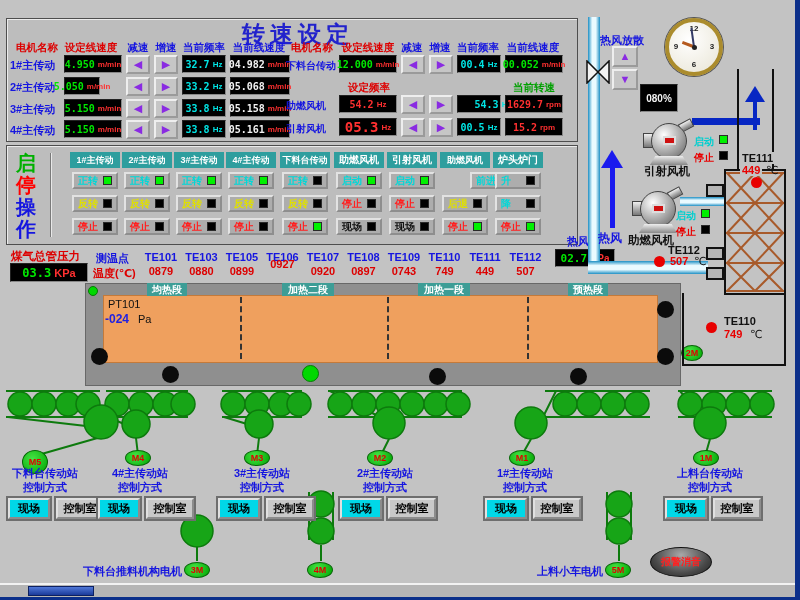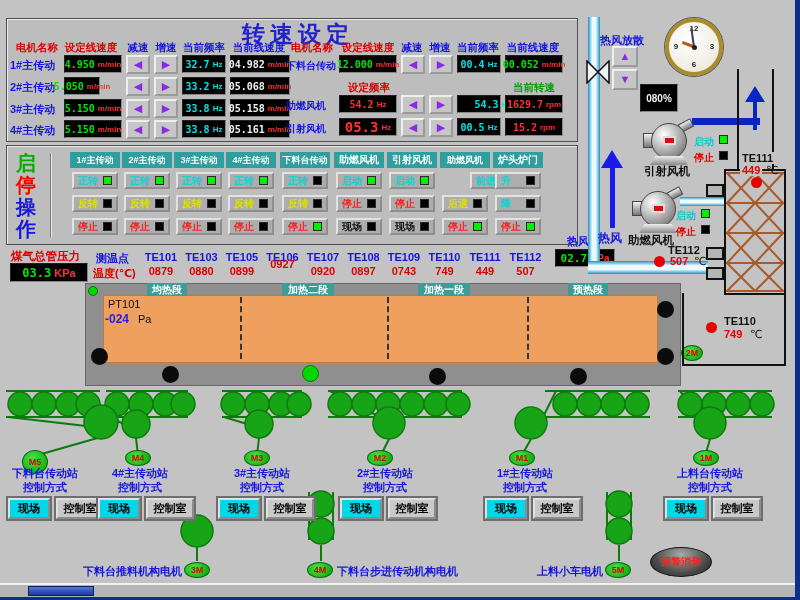--- a/index.html
+++ b/index.html
@@ -514,16 +514,15 @@
     <div class="abs ctl loc" style="left: 485px; top: 498px; width: 42px; height: 21px;">现场</div>
     <div class="abs ctl rem" style="left: 533px; top: 498px; width: 48px; height: 21px;">控制室</div>
     <div class="abs mlab" style="left: 693px; top: 450px; width: 26px; height: 16px;">1M</div>
     <div class="abs lbl blue ctr" style="left: 653px; top: 466px; width: 114px; font-size: 11px;">上料台传动站</div>
     <div class="abs lbl blue ctr" style="left: 653px; top: 480px; width: 114px; font-size: 11px;">控制方式</div>
     <div class="abs ctl loc" style="left: 665px; top: 498px; width: 42px; height: 21px;">现场</div>
     <div class="abs ctl rem" style="left: 713px; top: 498px; width: 48px; height: 21px;">控制室</div>
     <div class="abs mlab" style="left: 184px; top: 562px; width: 26px; height: 16px;">3M</div>
     <div class="abs lbl blue" style="left: 70px; top: 564px; width: 112px; font-size: 11px; text-align: right;">下料台推料机构电机</div>
     <div class="abs mlab" style="left: 307px; top: 562px; width: 26px; height: 16px;">4M</div>
-    <div class="abs lbl blue" style="left: 337px; top: 564px; width: 136px; font-size: 11px; text-align: left;">下料台步进传动机构电机</div>
     <div class="abs mlab" style="left: 605px; top: 562px; width: 26px; height: 16px;">5M</div>
     <div class="abs lbl blue" style="left: 523px; top: 564px; width: 80px; font-size: 11px; text-align: right;">上料小车电机</div>
   </div>
 
 </body></html>

